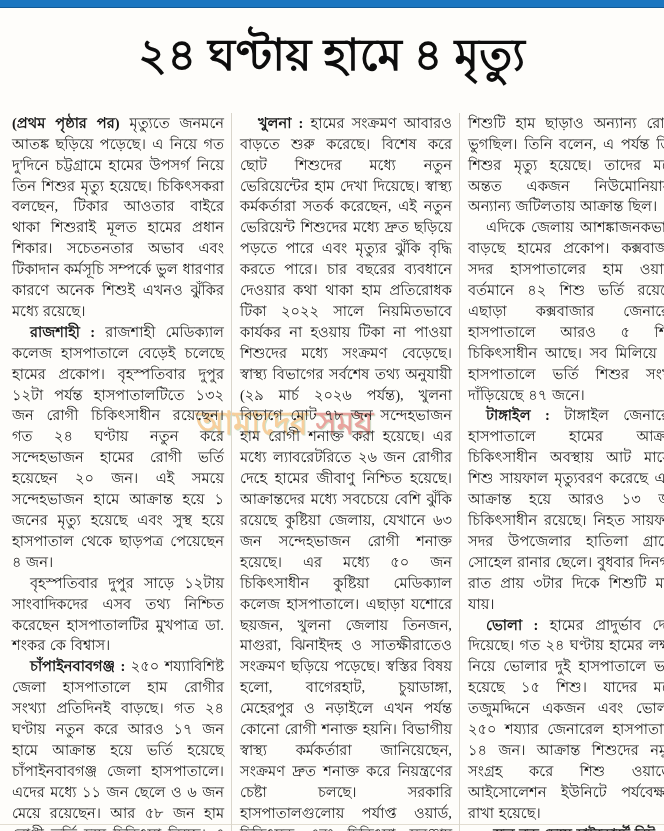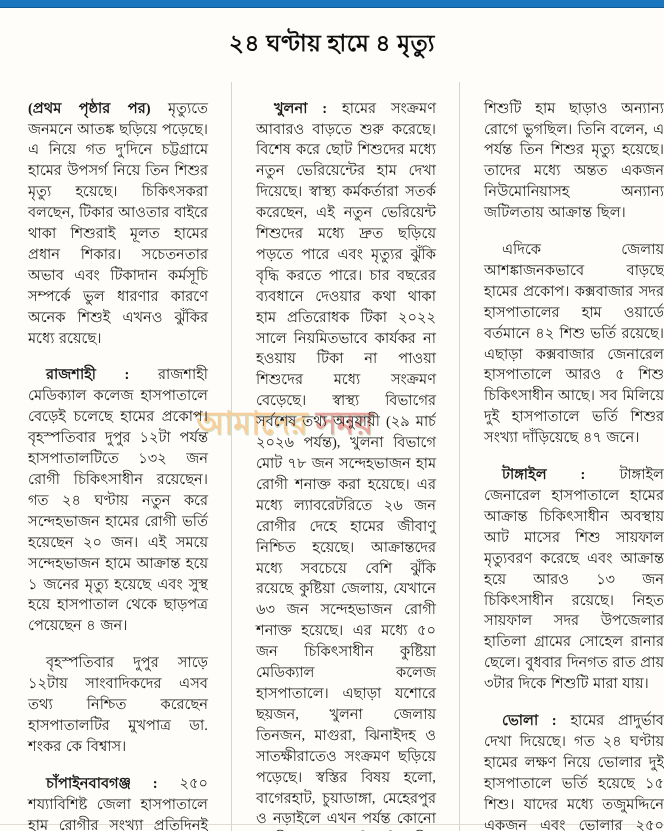--- a/index.html
+++ b/index.html
@@ -9,24 +9,24 @@
     font-family:"Liberation Serif", serif;
     color:#1b1b1b;
     position:relative;
   }
   .top-bar{
     height:7px;width:100%;
     border-bottom:1px solid #125a96;
   }
   .headline{
     text-align:center;
-    font-size:23px;
+    font-size:44px;
     font-weight:bold;
     color:#0d0d0d;
-    margin:22px 0 20px 0;
+    margin:22px 0 26px 0;
     line-height:1.2;
     letter-spacing:0.5px;
   }
   .article{
     display:flex;
     padding:4px 8px 0 8px;
     position:relative;
     z-index:1;
   }
   .col{
@@ -36,21 +36,21 @@
     font-size:14.6px;
     line-height:20.9px;
     padding:0 4px;
   }
   .col + .col{
     border-left:1px solid #d9d5cb;
     margin-left:3px;
     padding-left:8px;
   }
   .col p{
-    margin:16px;
+    margin:0;
     word-spacing:1px;
   }
   .col p.indent{ text-indent:18px; }
   .col p b{ font-weight:bold; }
   .col p.subhead{
     font-weight:bold;
     text-align:center;
     text-indent:0;
   }
   .watermark{

